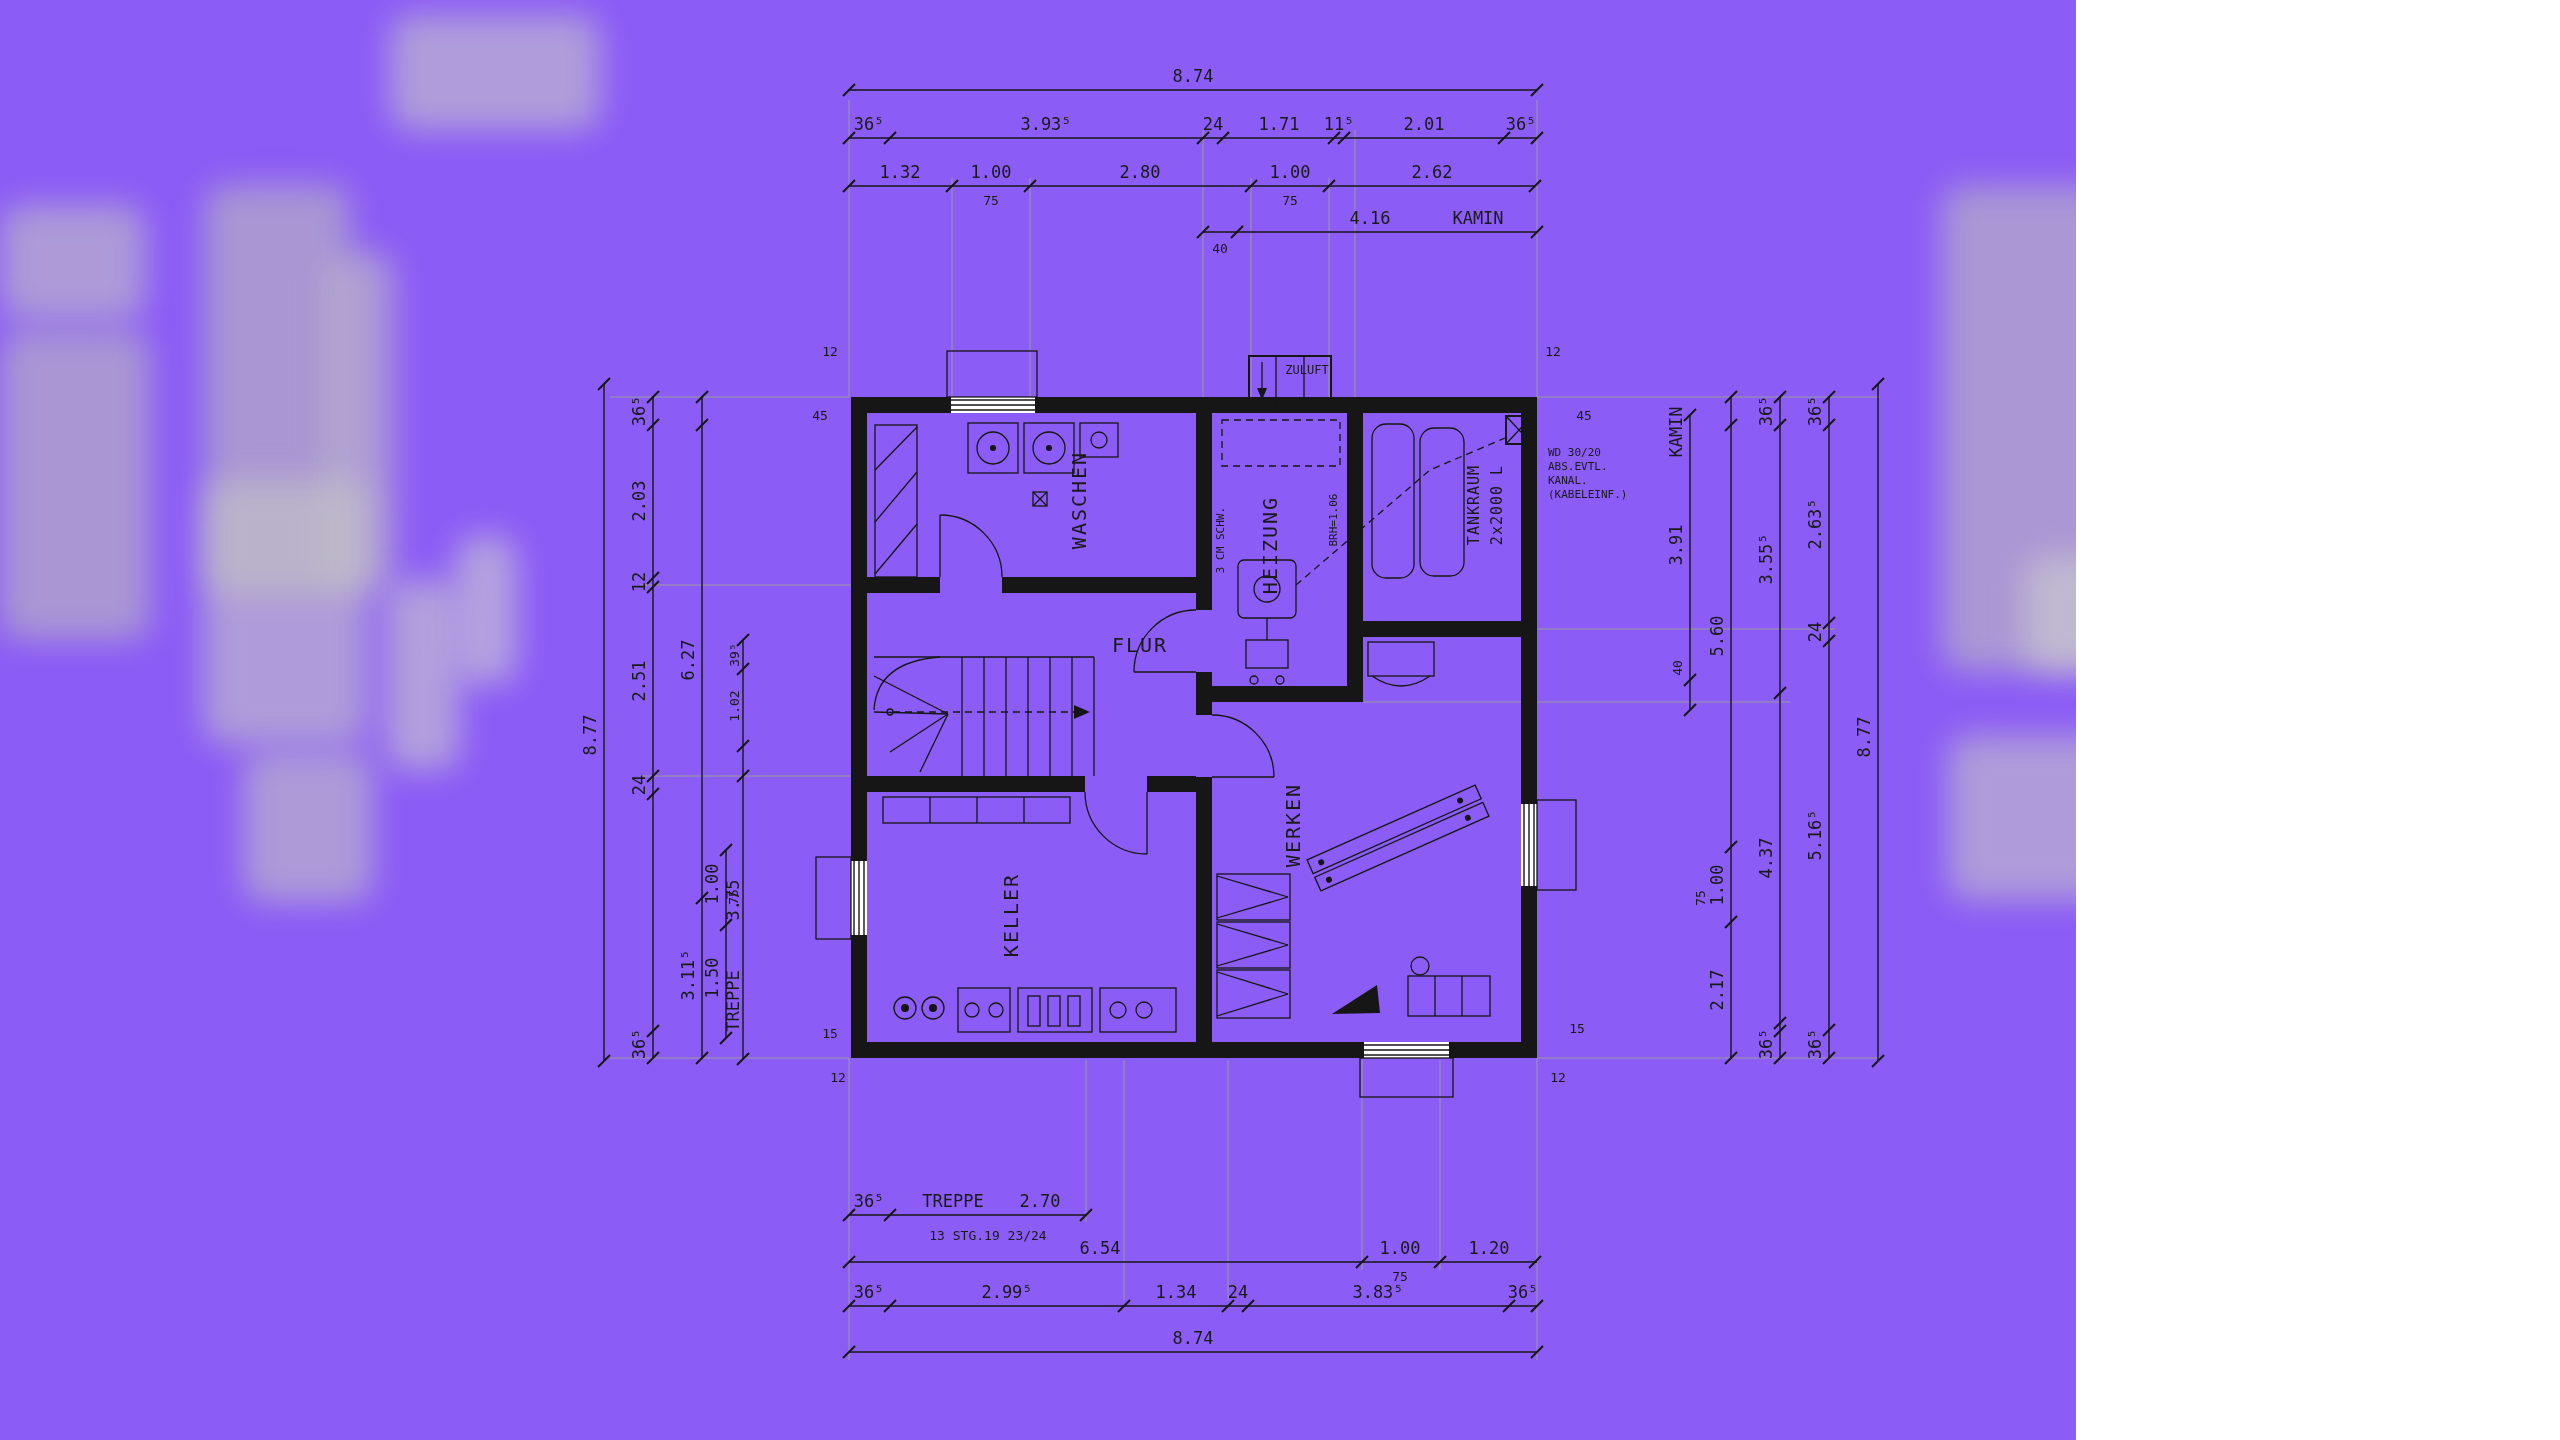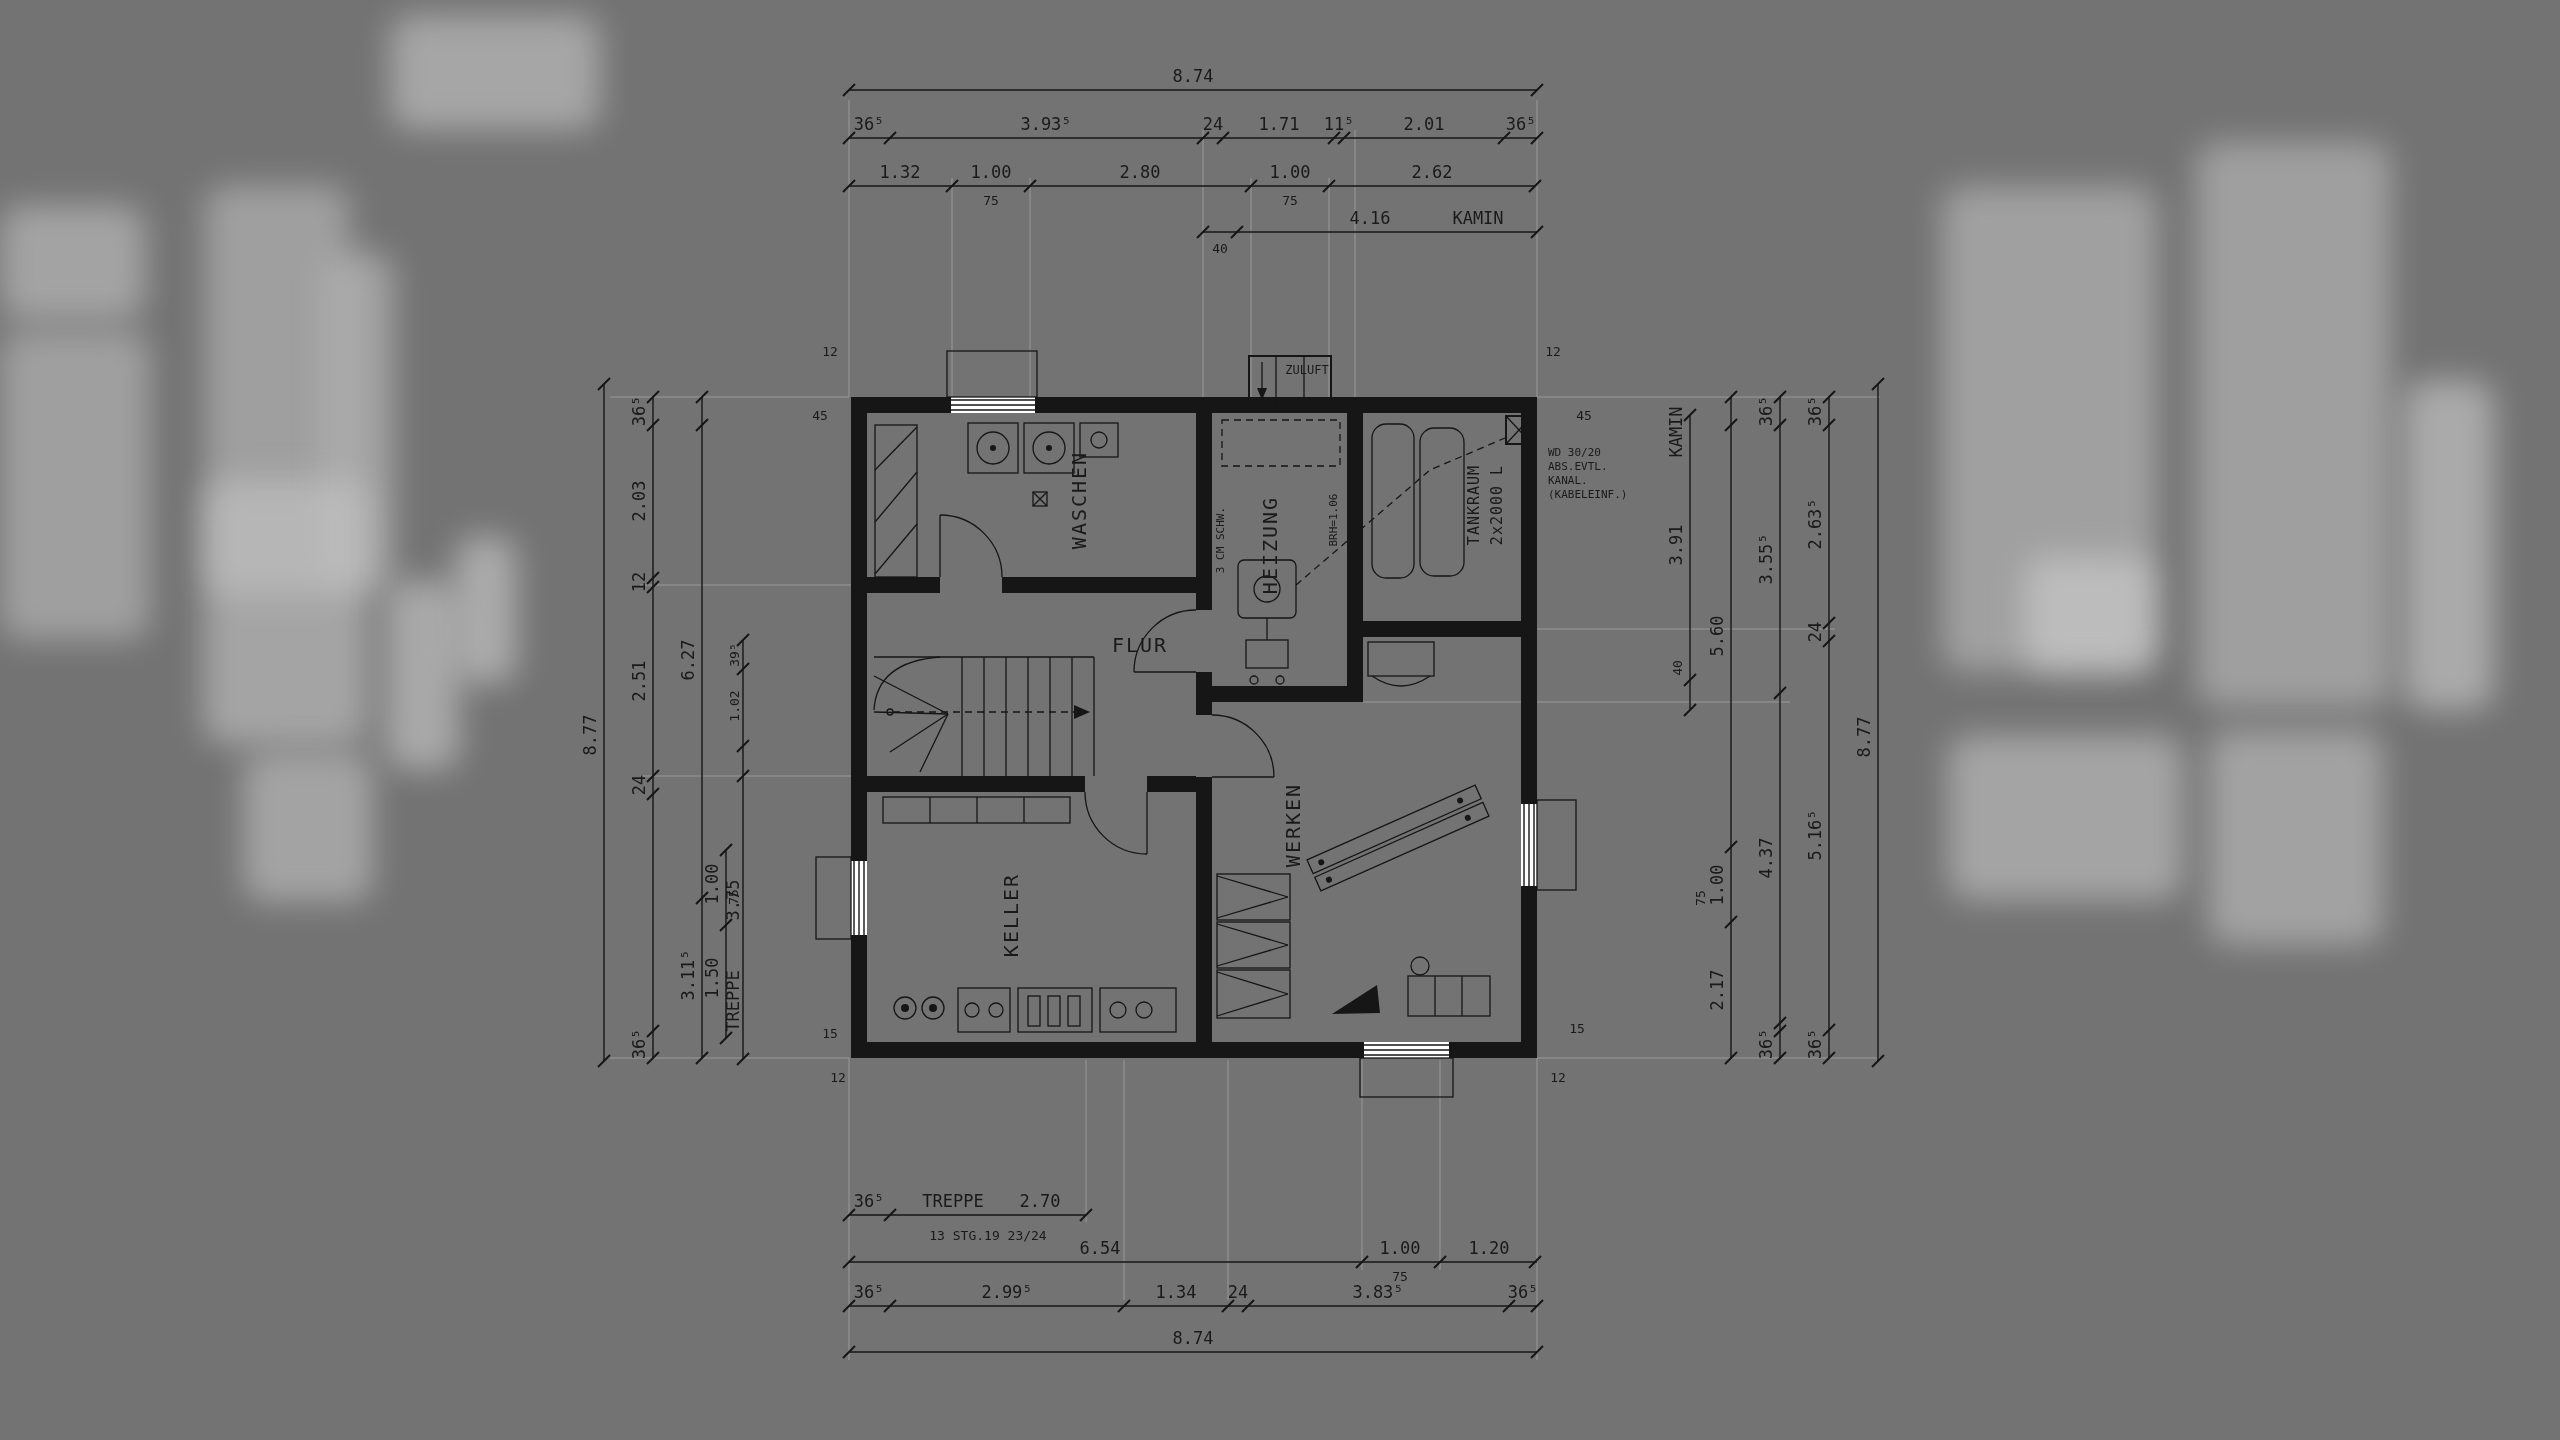--- a/index.html
+++ b/index.html
@@ -1,16 +1,16 @@
 <!DOCTYPE html>
 <html><head>
 <meta charset="utf-8">
 <style>
   html,body{margin:0;padding:0;background:#ffffff;}
-  .canvas{position:relative;width:2560px;height:1440px;background:#737373;overflow:hidden;}
+  .canvas{position:relative;width:2076px;height:1440px;background:#8b5cf6;overflow:hidden;}
   .blur{position:absolute;filter:blur(16px);opacity:.6;border-radius:22px;}
   svg{position:absolute;left:0;top:0;}
   svg text{fill:#1a1a1a;font-family:"DejaVu Sans Mono","Liberation Mono",monospace;text-anchor:middle;}
   .dim{font-size:17px;}
   .dim-sub{font-size:13px;}
   .small{font-size:12px;}
   .note{font-size:11px;text-anchor:start;}
   .corner{font-size:13px;}
   .room{font-size:20px;letter-spacing:2px;}
   .room-s{font-size:15px;letter-spacing:1px;}

